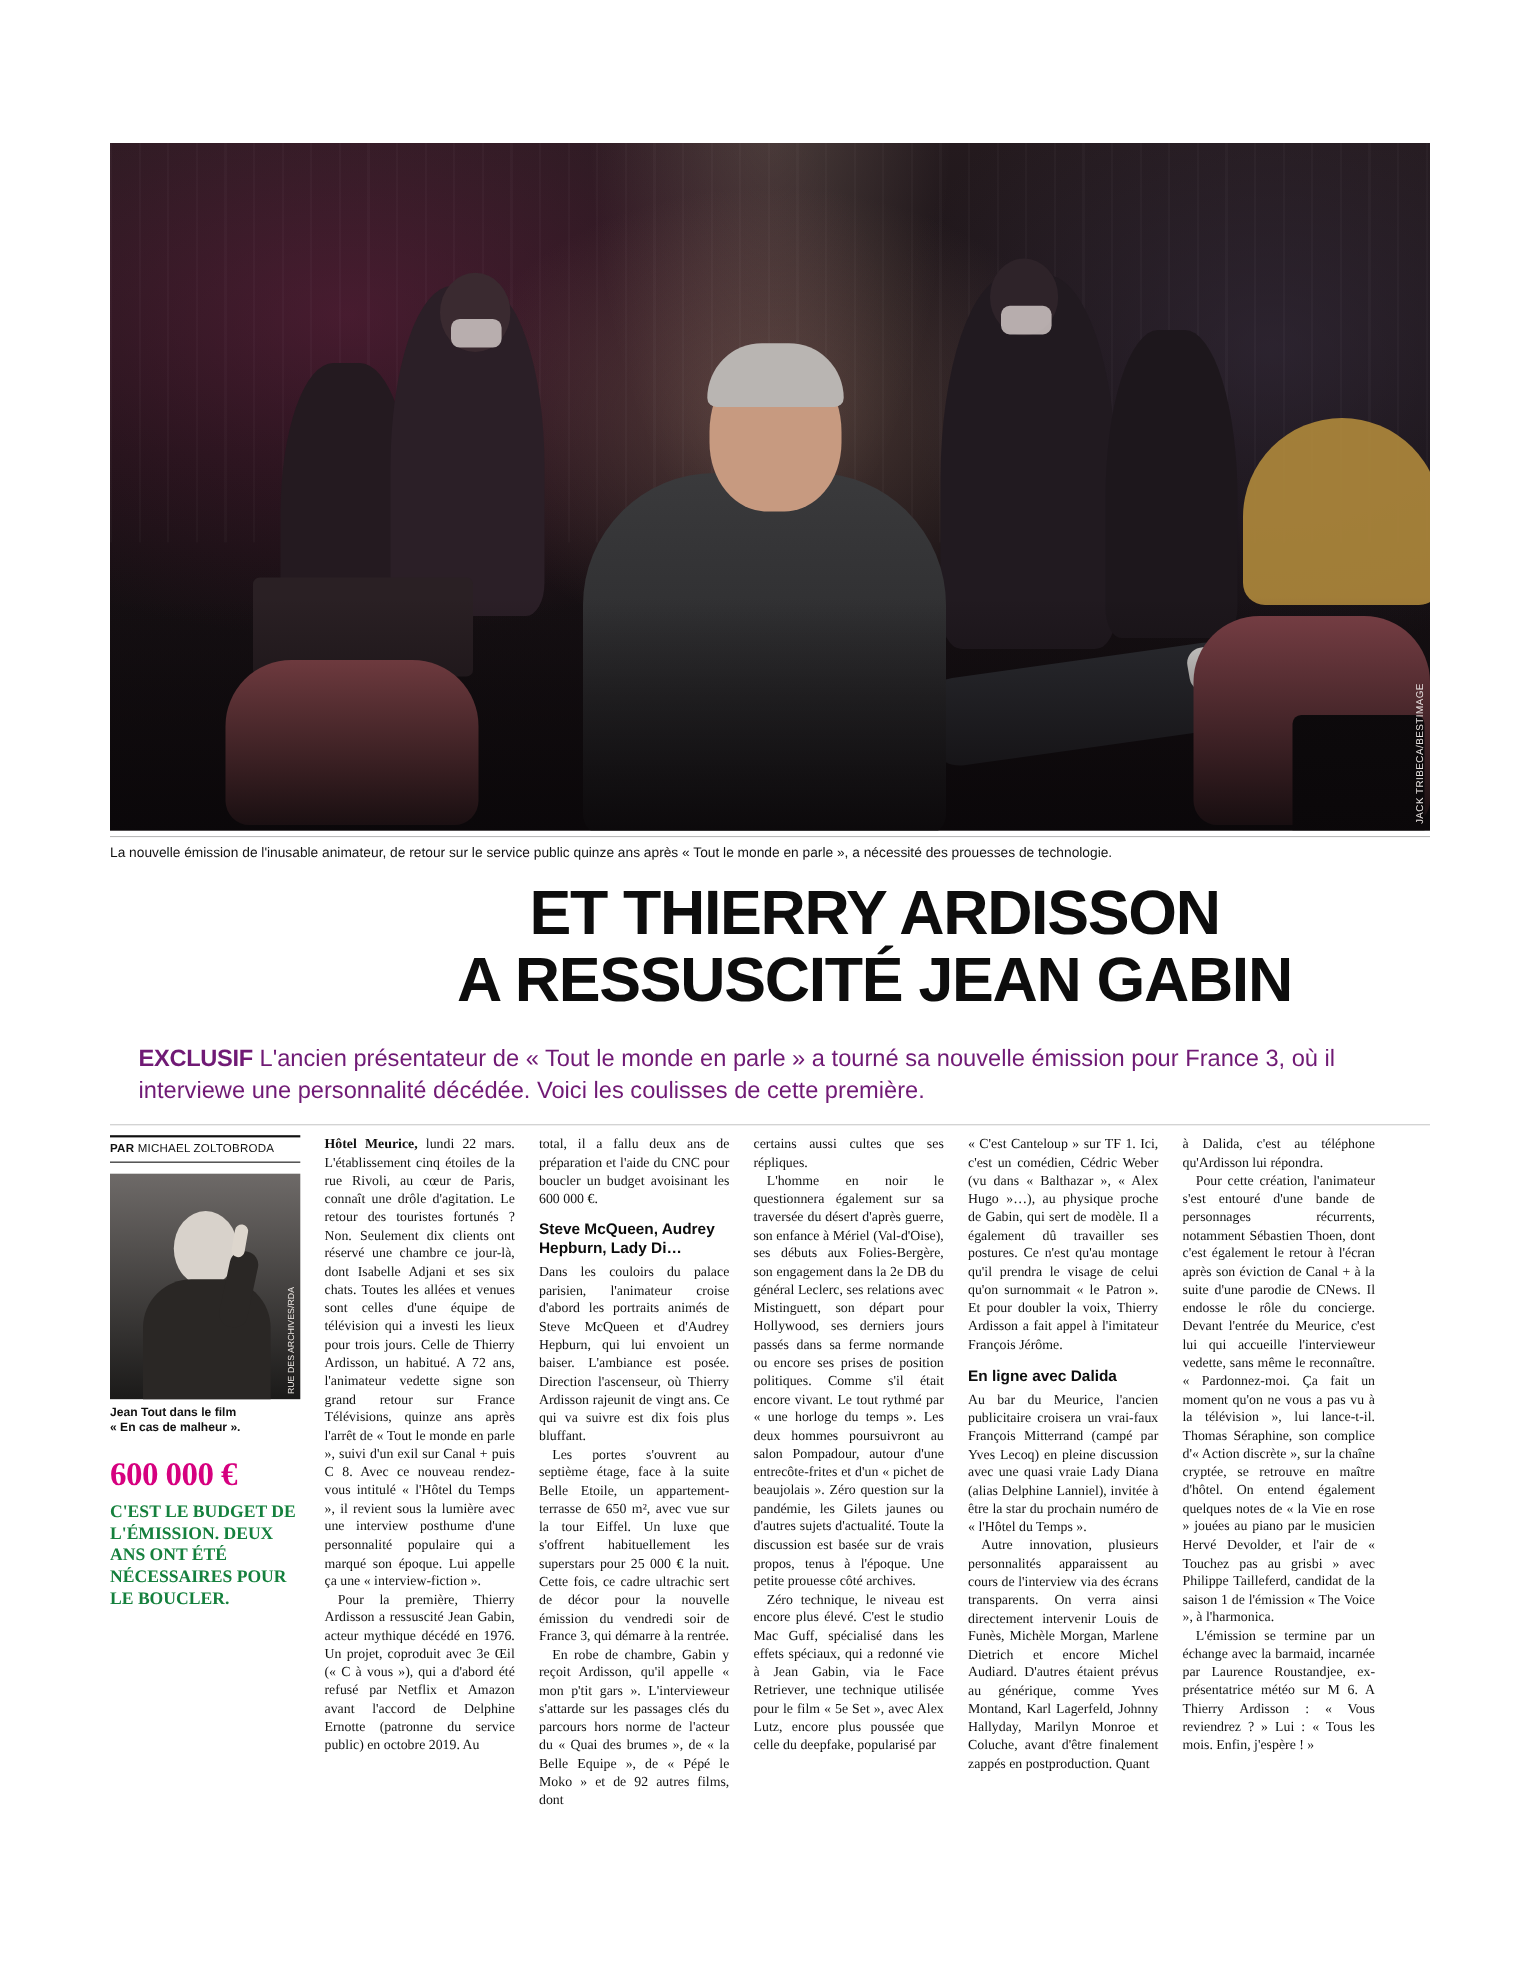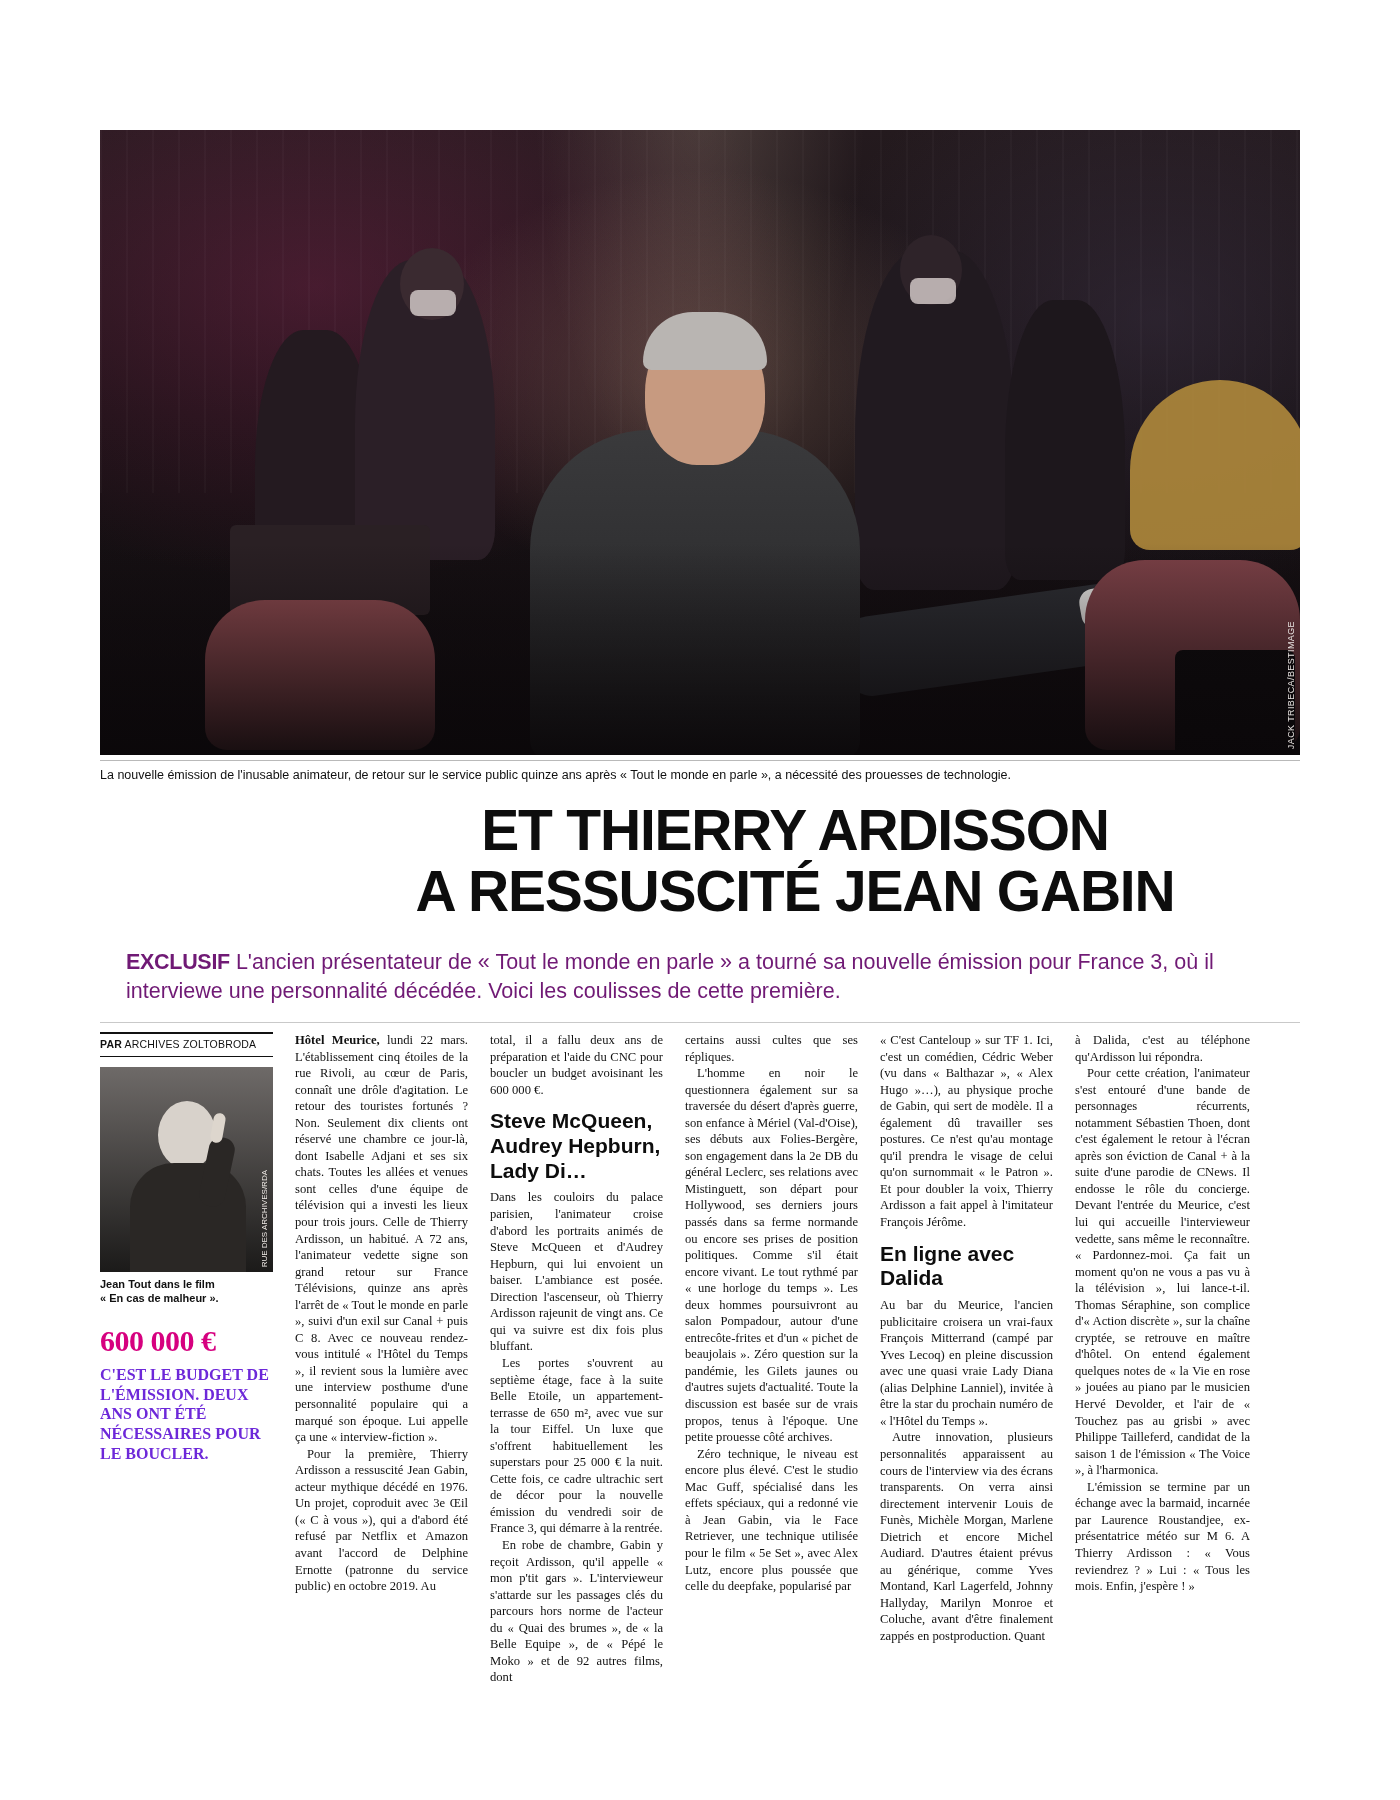--- a/index.html
+++ b/index.html
@@ -316,27 +316,27 @@
     margin-top: 14px;
     text-align: left;
   }
   .bigfig-text {
     font-family: "Liberation Serif", serif;
     font-weight: bold;
     font-size: 16px;
     line-height: 1.24;
     text-align: left;
     margin-top: 4px;
-    color: #6d28d9;
+    color: #15803d;
   }
 
   .subhead {
     font-family: "Liberation Sans", sans-serif;
     font-weight: bold;
-    font-size: 21px;
+    font-size: 14px;
     line-height: 1.18;
     margin: 11px 0 6px 0;
     text-align: left;
     color: #0d0d0d;
   }
   .lead-bold { font-weight: bold; }
 
   .footer {
     position: absolute;
     left: 0; top: 1738px;
@@ -389,21 +389,21 @@
   <div class="standfirst">
     <span class="excl">EXCLUSIF</span><span> L'ancien présentateur de « Tout le monde en parle » a tourné sa nouvelle émission pour France 3, où il interviewe une personnalité décédée. Voici les coulisses de cette première.</span>
   </div>
   <div class="rule-under-standfirst"></div>
 
   <div class="cols">
 
     <div class="col c1">
       <div class="byline-box">
         <span class="par">PAR</span>
-        <span>ARCHIVES ZOLTOBRODA</span>
+        <span>MICHAEL ZOLTOBRODA</span>
       </div>
 
       <div class="thumb">
         <div class="g-head"></div>
         <div class="g-body"></div>
         <div class="g-arm"></div>
         <div class="g-finger"></div>
         <div class="thumb-credit">RUE DES ARCHIVES/RDA</div>
       </div>
       <div class="thumb-caption">

